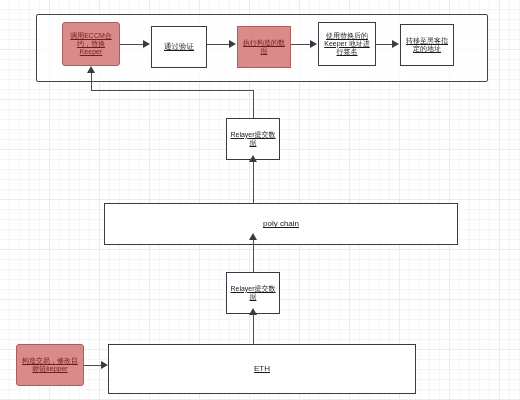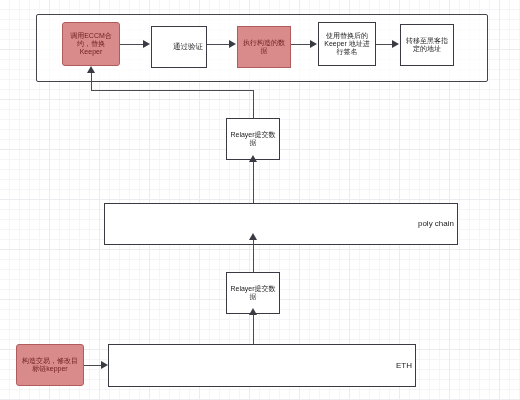--- a/index.html
+++ b/index.html
@@ -21,26 +21,27 @@
     background-size: 50px 50px, 50px 50px, 10px 10px, 10px 10px;
     background-position: -1px -1px, -1px -1px, -1px -1px, -1px -1px;
     font-family: "Liberation Sans", "DejaVu Sans", sans-serif;
   }
 
   .node {
     position: absolute;
     box-sizing: border-box;
     display: flex;
     align-items: center;
-    justify-content: flex-end;
+    justify-content: center;
     text-align: center;
     color: #1a1a1a;
     line-height: 1.18;
     word-break: break-word;
     padding: 20px 3px;
+    text-decoration: underline;
   }
 
   .node-white {
     background: #ffffff;
     border: 1px solid #3a3a44;
   }
 
   .node-red {
     background: #d98b8b;
     border: 1px solid #b05c5c;
@@ -147,21 +148,21 @@
   <div class="edge edge-v" style="left:253px; top:240px; height:32px;"></div>
   <div class="arrow arrow-up" style="left:249px; top:233px;"></div>
 
   <div class="node node-white fs-tiny" style="left:226px; top:272px; width:54px; height:36px;">
     <span class="label">Relayer提交数据</span>
   </div>
 
   <div class="edge edge-v" style="left:253px; top:315px; height:30px;"></div>
   <div class="arrow arrow-up" style="left:249px; top:308px;"></div>
 
-  <div class="node node-white fs-mid" style="left:108px; top:344px; width:308px; height:43px;">
+  <div class="node node-white fs-mid" style="left:108px; top:344px; width:308px; height:50px;">
     <span class="label">ETH</span>
   </div>
 
   <div class="node node-red fs-tiny" style="left:16px; top:344px; width:68px; height:42px; border-radius:3px;">
     <span class="label">构造交易，修改目标链kepper</span>
   </div>
 
   <div class="edge edge-h" style="left:84px; top:365px; width:20px;"></div>
   <div class="arrow arrow-right" style="left:101px; top:361px;"></div>
 

